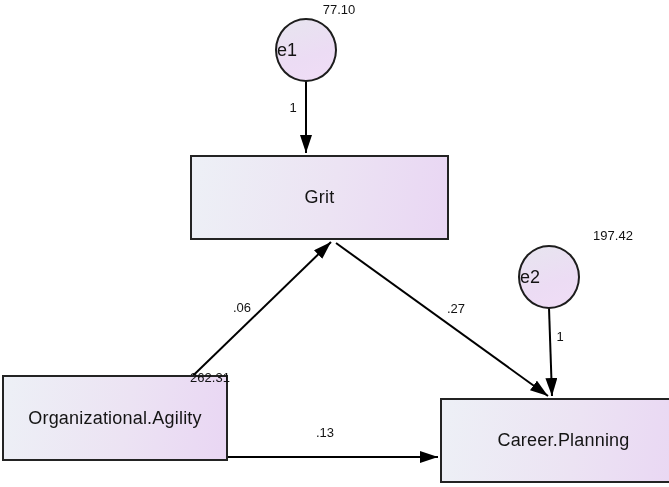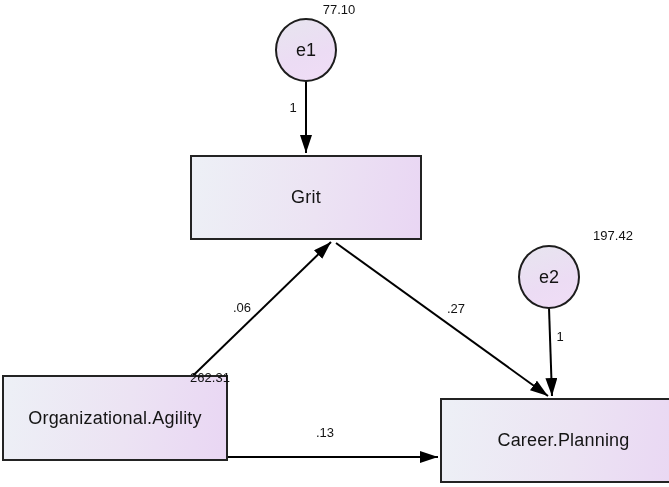--- a/index.html
+++ b/index.html
@@ -17,31 +17,31 @@
   .node-box{
     position:absolute;
     box-sizing:border-box;
     border:2px solid #232323;
     background:linear-gradient(100deg,#edf0f6 0%,#ecE3f3 55%,#e9d6f3 100%);
     display:flex;align-items:center;justify-content:center;
     z-index:2;
     font-size:18px;color:#141414;
     letter-spacing:0.2px;
   }
-  .box-grit{left:190px;top:155px;width:232px;height:85px;}
+  .box-grit{left:190px;top:155px;width:259px;height:85px;}
   .box-oa{left:2px;top:375px;width:226px;height:86px;}
   .box-cp{left:440px;top:398px;width:247px;height:85px;}
   .error-circle{
     position:absolute;
     box-sizing:border-box;
     width:62px;height:64px;
     border:2px solid #1d1d1d;
     border-radius:50%;
     background:linear-gradient(160deg,#e7e5ef 0%,#ecdcf4 60%,#f0ddf6 100%);
-    display:flex;align-items:center;justify-content:center;
+    display:flex;align-items:center;justify-content:flex-start;
     z-index:2;
     font-size:18px;color:#141414;
   }
   .circle-e1{left:275px;top:18px;}
   .circle-e2{left:518px;top:245px;}
   .edge-label{
     position:absolute;
     transform:translate(-50%,-50%);
     font-size:13px;color:#121212;
     z-index:3;

